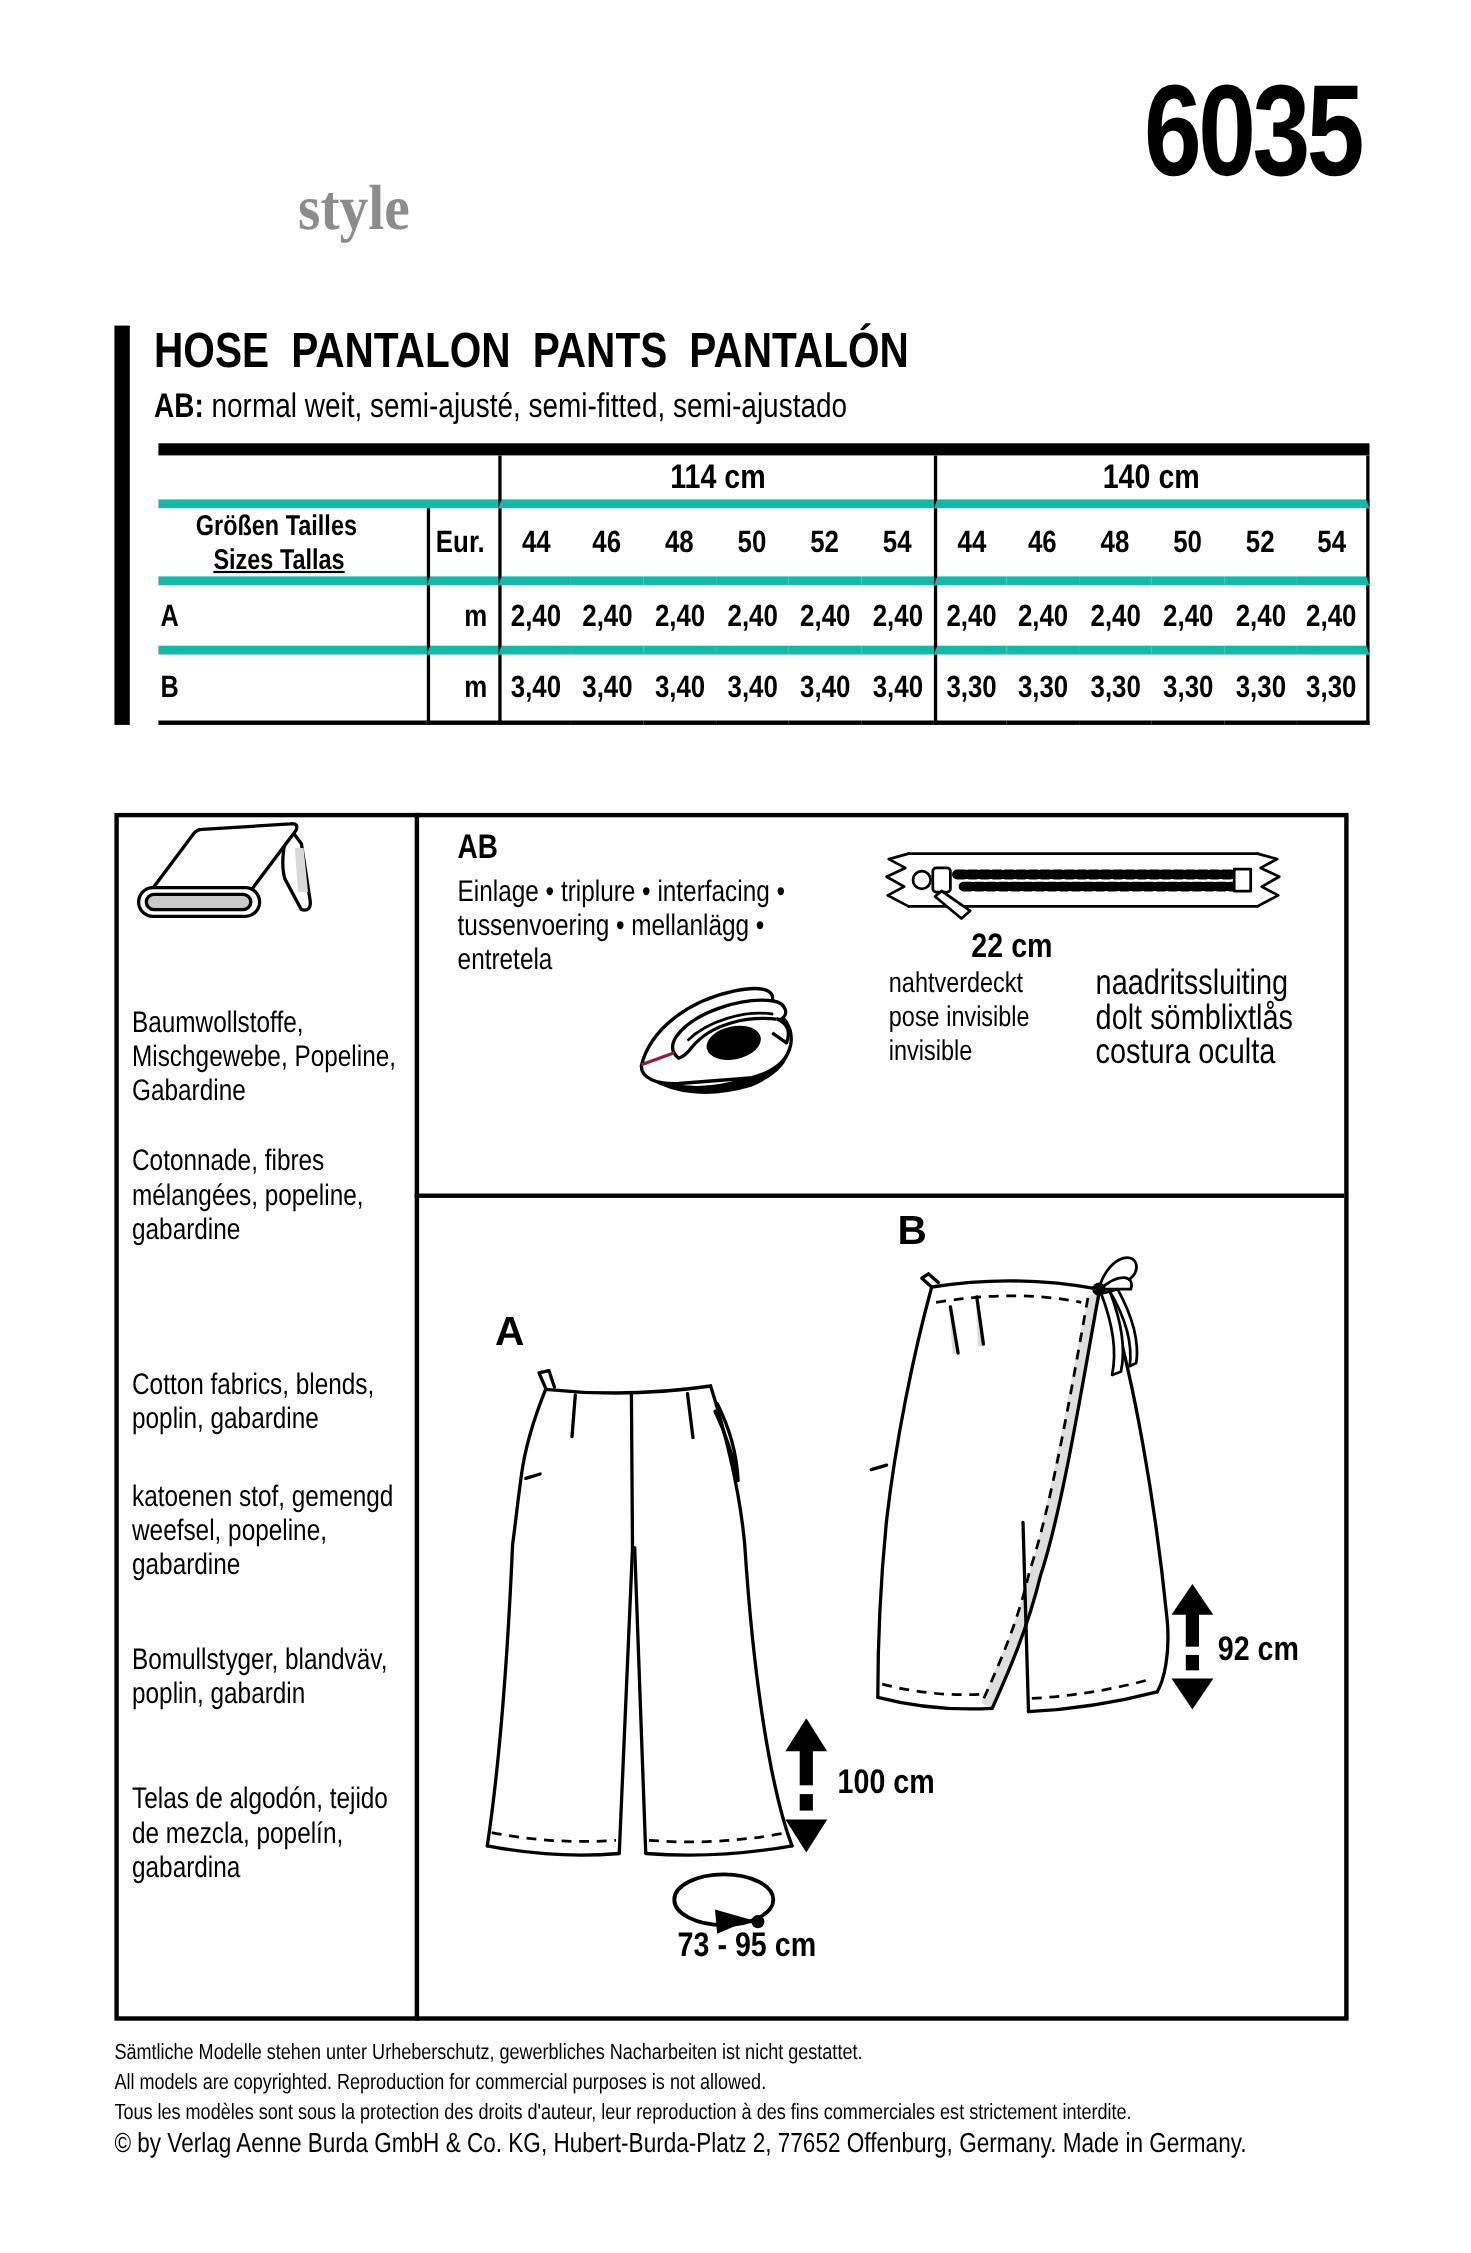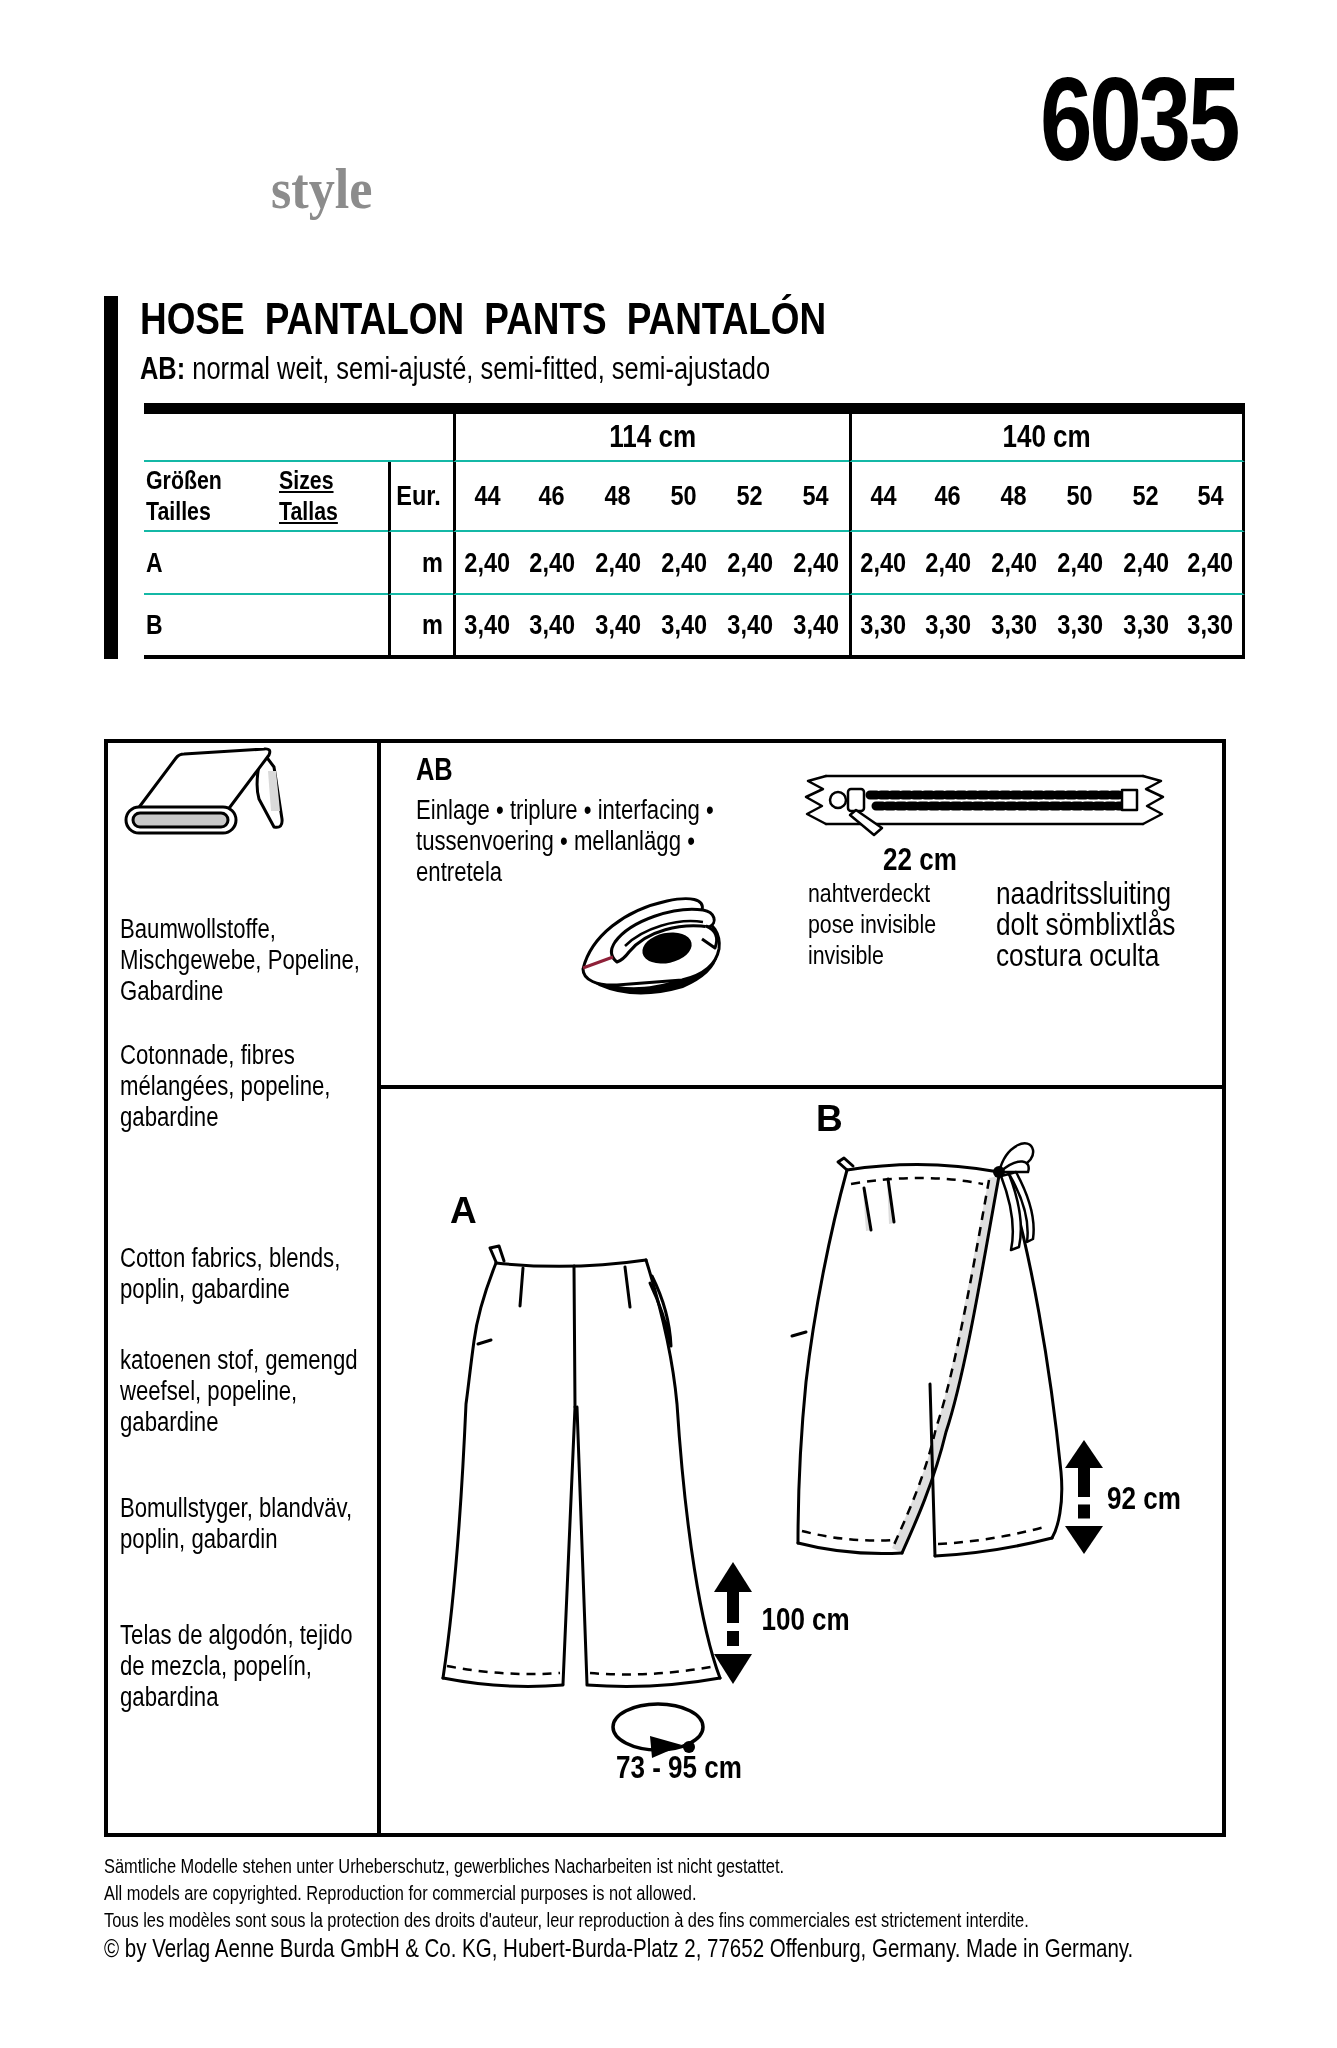--- a/index.html
+++ b/index.html
@@ -26,26 +26,26 @@
   .subtitle{left:140px;top:352px;font-size:31px;line-height:1.1;white-space:nowrap;}
 
   
   .ytable{left:144px;top:403px;width:1101px;}
   .tbar{height:11px;background:#000;}
   .trow{display:grid;grid-template-columns:244px 65px repeat(12,66px);}
   .cell{display:flex;align-items:center;justify-content:center;font-weight:bold;box-sizing:border-box;}
   .cell.lft{justify-content:flex-start;padding-left:2px;}
   .cell.rgt{justify-content:flex-end;padding-right:8px;}
   .bl{border-left:3px solid #000;} .br{border-right:3px solid #000;}
-  .bb{border-bottom:2px solid #14b8a6;} .bb4{border-bottom:4px solid #000;}
+  .bb{border-bottom:8px solid #14b8a6;} .bb4{border-bottom:4px solid #000;}
   .r-head{height:48px;font-size:31px;}
   .r-sizes{height:70px;font-size:28px;}
   .r-val{height:63px;font-size:28px;}
   .r-val2{height:64px;font-size:28px;}
-  .szhead{display:flex;justify-content:center;align-items:center;
+  .szhead{display:flex;flex-direction:column;justify-content:center;align-items:center;
           font-size:26px;line-height:31px;}
   .und{text-decoration:underline;}
 
   
   .lowbox{left:104px;top:739px;width:1122px;height:1098px;border:4px solid #000;box-sizing:border-box;}
   .vdiv{left:377px;top:739px;width:4px;height:1098px;background:#000;}
   .hdiv{left:377px;top:1085px;width:845px;height:4px;background:#000;}
 
   .fabtxt{font-size:27px;line-height:31px;}
   .bodytxt{font-size:27px;line-height:31px;}

